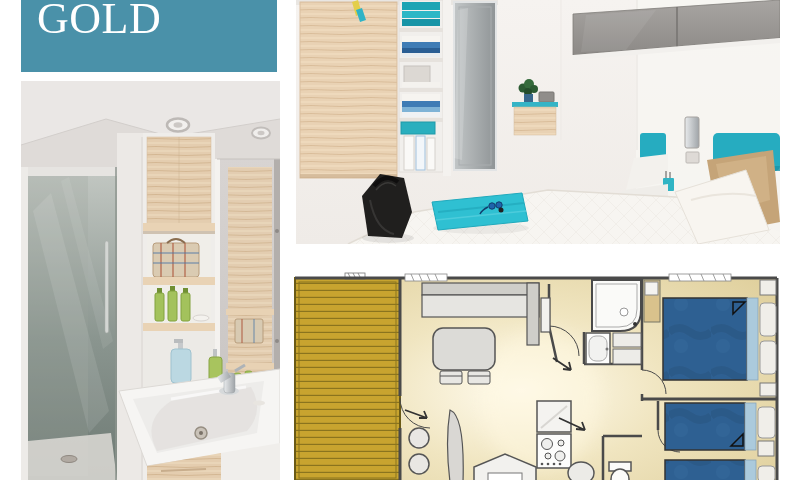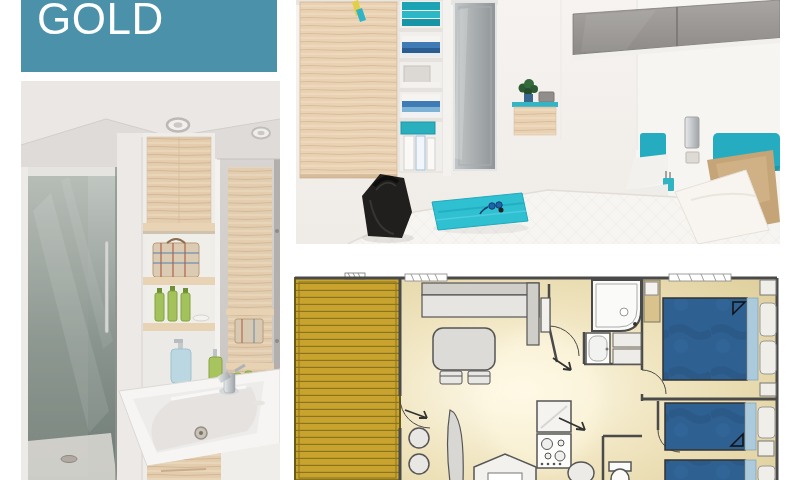--- a/index.html
+++ b/index.html
@@ -1,19 +1,19 @@
 <!DOCTYPE html>
 <html style="--page-bg: #FFFFFF; --banner-bg: #4A91A9; --banner-text: #FFFFFF; --accent-teal: #26ACC0; --towel-teal: #2FC0D2; --deck-gold: #C8A42F; --deck-stripe: #8A741E; --plan-wall: #4A4A4A; --plan-floor: #E2D3A0; --bed-blue: #2E6092; --bed-light-blue: #ABCADC; --wood-light: #E4CDAF;"><head>
 <meta charset="utf-8">
 <style>
   html,body{margin:0;padding:0;background:#fff;}
   .canvas{position:relative;width:796px;height:480px;background:var(--page-bg,#fff);
           overflow:hidden;font-family:"Liberation Sans",sans-serif;}
   .banner{position:absolute;left:21px;top:0;width:256px;height:72px;
-          background:var(--banner-bg,#4A91A9);overflow:hidden;}
+          background:var(--banner-bg,#4A91A9);overflow:hidden;font-family:Liberation Serif, serif;}
   .banner span{display:block;margin:-3px 0 0 16px;line-height:1;
           font-size:44px;letter-spacing:.5px;font-weight:400;
           color:var(--banner-text,#fff);}
   .panel{position:absolute;overflow:hidden;}
   .panel svg{display:block;}
   #bathroom{left:21px;top:81px;width:259px;height:399px;}
   #bedroom{left:296px;top:0;width:484px;height:244px;}
   #floorplan{left:291px;top:270px;width:488px;height:210px;}
   
   .deck-base{fill:var(--deck-gold,#C8A42F);}

